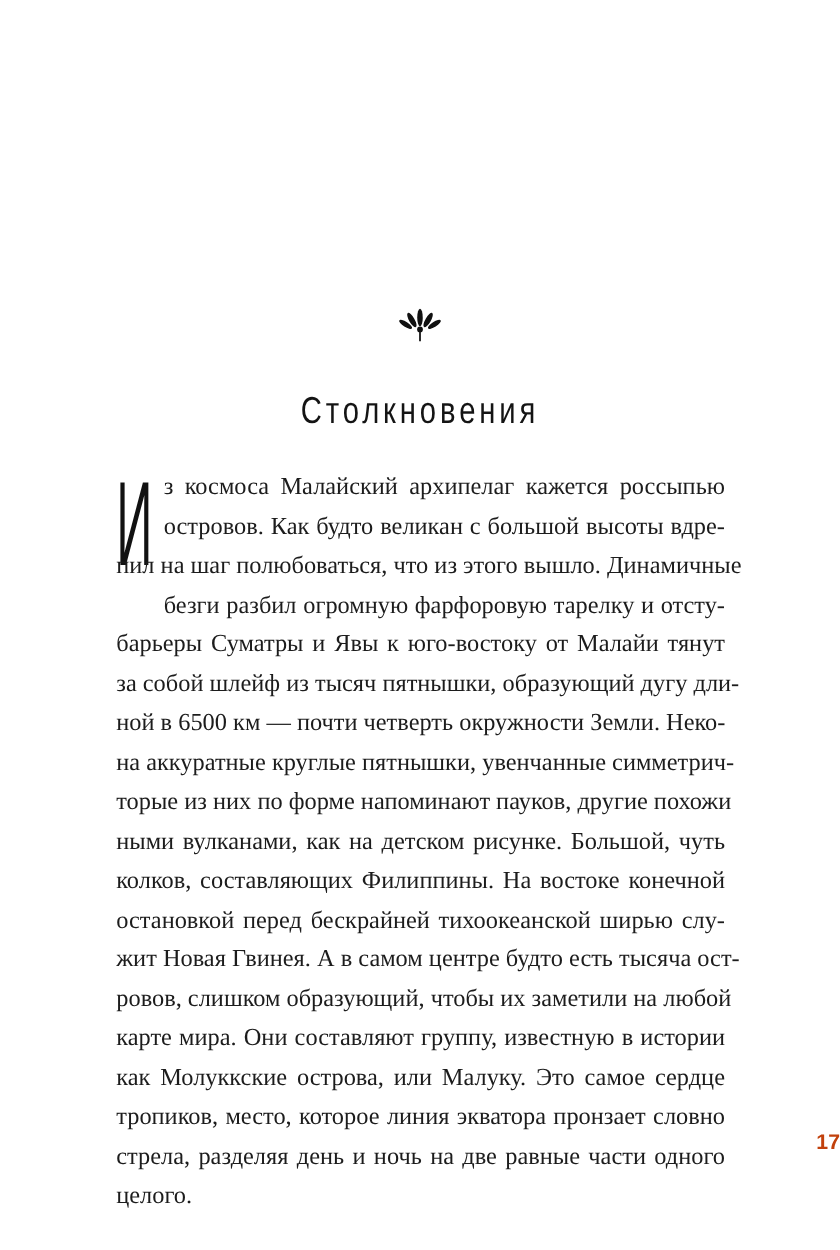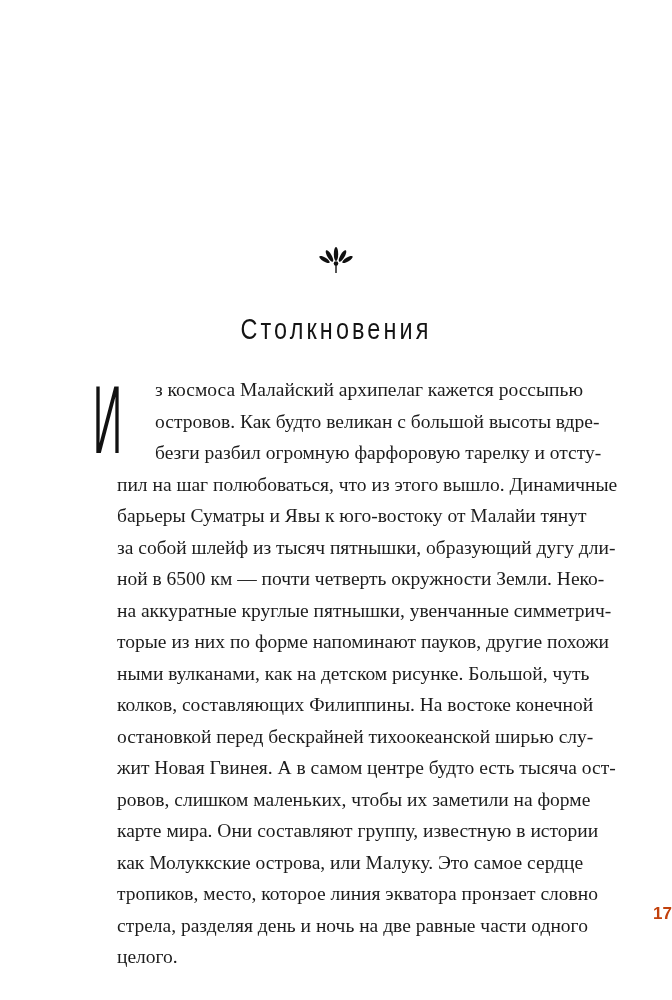--- a/index.html
+++ b/index.html
@@ -44,21 +44,20 @@
       font-size: 19.5px;
       line-height: 31.5px;
       color: #1c1c1c;
     }
     .line {
       display: block;
       white-space: nowrap;
       text-align: justify;
       text-align-last: justify;
       height: 31.5px;
-      margin-left: 24px;
     }
     .line.last {
       text-align-last: left;
     }
     .line.indented {
       padding-left: 38px;
     }
     .drop-cap {
       position: absolute;
       left: 93px;
@@ -102,32 +101,32 @@
   </svg>
 </div>
 
 <h1 class="chapter-title">Столкновения</h1>
 
 <div class="drop-cap">И</div>
 
 <div class="body-text">
   <span class="line indented">з космоса Малайский архипелаг кажется россыпью</span>
   <span class="line indented">островов. Как будто великан с большой высоты вдре-</span>
+  <span class="line">пил на шаг полюбоваться, что из этого вышло. Динамичные</span>
   <span class="line indented">безги разбил огромную фарфоровую тарелку и отсту-</span>
-  <span class="line">пил на шаг полюбоваться, что из этого вышло. Динамичные</span>
   <span class="line">барьеры Суматры и Явы к юго-востоку от Малайи тянут</span>
   <span class="line">за собой шлейф из тысяч пятнышки, образующий дугу дли-</span>
   <span class="line">ной в 6500 км — почти четверть окружности Земли. Неко-</span>
   <span class="line">на аккуратные круглые пятнышки, увенчанные симметрич-</span>
   <span class="line">торые из них по форме напоминают пауков, другие похожи</span>
   <span class="line">ными вулканами, как на детском рисунке. Большой, чуть</span>
   <span class="line">колков, составляющих Филиппины. На востоке конечной</span>
   <span class="line">остановкой перед бескрайней тихоокеанской ширью слу-</span>
   <span class="line">жит Новая Гвинея. А в самом центре будто есть тысяча ост-</span>
-  <span class="line">ровов, слишком маленьких, чтобы их заметили на форме</span>
+  <span class="line">ровов, слишком образующий, чтобы их заметили на любой</span>
   <span class="line">карте мира. Они составляют группу, известную в истории</span>
   <span class="line">как Молуккские острова, или Малуку. Это самое сердце</span>
   <span class="line">тропиков, место, которое линия экватора пронзает словно</span>
   <span class="line">стрела, разделяя день и ночь на две равные части одного</span>
   <span class="line last">целого.</span>
 </div>
 
 <div class="page-number">17</div>
 
 </body></html>

